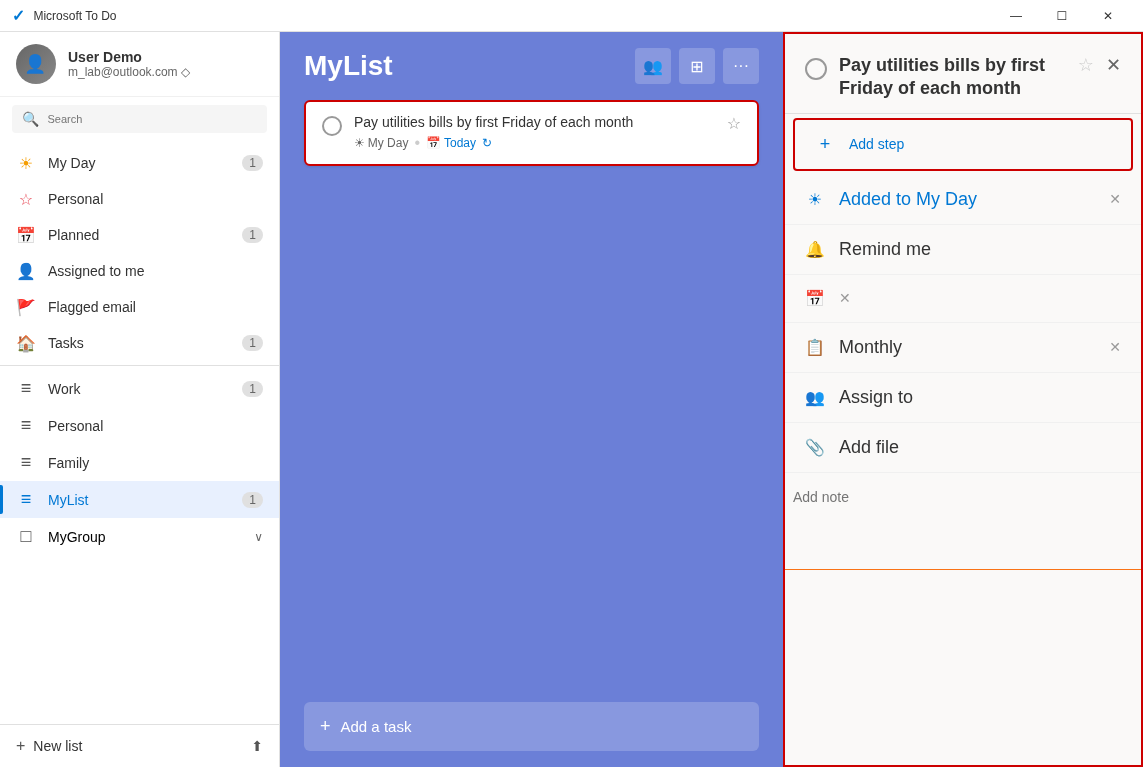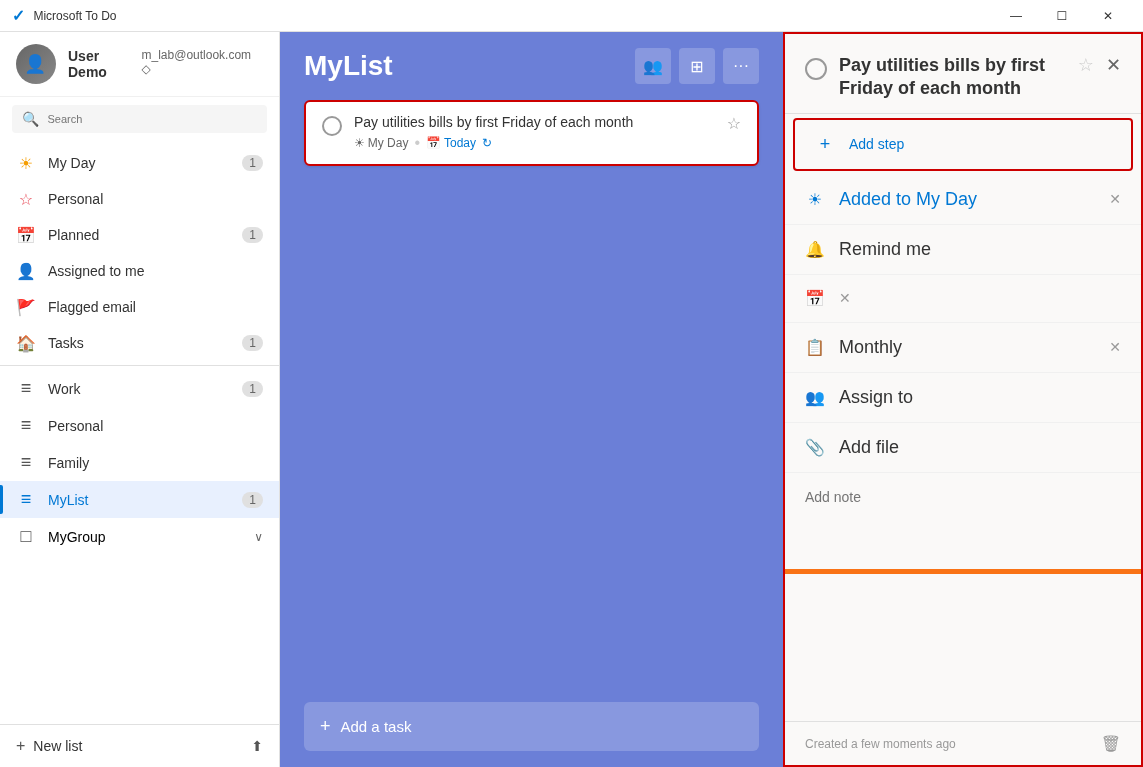--- a/index.html
+++ b/index.html
@@ -12,21 +12,21 @@
     .titlebar-controls { display: flex; gap: 0; }
     .titlebar-btn { width: 46px; height: 32px; display: flex; align-items: center; justify-content: center; font-size: 12px; color: #333; cursor: pointer; border: none; background: transparent; }
 
     
     .app-body { display: flex; flex: 1; overflow: hidden; }
 
     
     .sidebar { width: 280px; background: #fff; display: flex; flex-direction: column; border-right: 1px solid #e0e0e0; flex-shrink: 0; }
     .sidebar-header { padding: 12px 16px; display: flex; align-items: center; gap: 12px; border-bottom: 1px solid #f0f0f0; }
     .avatar { width: 40px; height: 40px; border-radius: 50%; background: #6b6b6b; display: flex; align-items: center; justify-content: center; color: #fff; font-size: 18px; flex-shrink: 0; }
-    .user-info { display: flex; flex-direction: row; }
+    .user-info { display: flex; flex-direction: column; }
     .user-name { font-size: 14px; font-weight: 600; color: #333; }
     .user-email { font-size: 12px; color: #666; }
     .search-box { margin: 8px 12px; display: flex; align-items: center; background: #f5f5f5; border-radius: 4px; padding: 6px 10px; gap: 8px; }
     .search-box input { border: none; background: transparent; outline: none; font-size: 11px; color: #0369a1; width: 100%; }
     .search-icon-svg { color: #666; font-size: 14px; }
 
     .nav-list { flex: 1; overflow-y: auto; padding: 4px 0; }
     .nav-item { display: flex; align-items: center; padding: 8px 16px; cursor: pointer; gap: 12px; min-height: 36px; position: relative; }
     .nav-item.active { background: #e8f0fe; }
     .nav-item .nav-icon { width: 20px; text-align: center; font-size: 16px; }
@@ -66,21 +66,21 @@
     .detail-close { font-size: 18px; color: #666; cursor: pointer; background: none; border: none; }
 
     .detail-actions { flex: 1; overflow-y: auto; }
     .detail-action-item { display: flex; align-items: center; gap: 14px; padding: 14px 20px; border-bottom: 1px solid #f0f0f0; cursor: pointer; }
     .detail-action-item .action-icon { font-size: 16px; color: #555; width: 20px; text-align: center; }
     .detail-action-item .action-label { flex: 1; font-size: 18px; color: #333; }
     .detail-action-item .action-label.blue { color: #0078d4; }
     .detail-action-item .action-label.add { color: #0078d4; font-size: 14px; }
     .detail-action-item .action-remove { color: #999; font-size: 14px; cursor: pointer; background: none; border: none; }
 
-    .detail-note { padding: 16px 20px; border-bottom: 5px solid #f97316; }
+    .detail-note { padding: 16px 8px; border-bottom: 1px solid #f97316; }
     .detail-note textarea { width: 100%; border: none; background: transparent; outline: none; font-size: 14px; color: #999; font-family: inherit; resize: none; height: 60px; }
 
     .detail-footer { padding: 12px 20px; display: flex; align-items: center; justify-content: space-between; border-top: 1px solid #e0e0e0; background: #faf9f8; }
     .detail-footer-text { font-size: 12px; color: #999; }
     .detail-footer-delete { font-size: 16px; color: #999; cursor: pointer; background: none; border: none; }
 
     
     .color-myday { color: #f59d00; }
     .color-important { color: #e74856; }
     .color-planned { color: #0078d4; }
@@ -275,19 +275,15 @@
       <div class="detail-action-item">
         <span class="action-icon">📎</span>
         <span class="action-label">Add file</span>
       </div>
 
       <div class="detail-note">
         <textarea placeholder="Add note" style=""></textarea>
       </div>
     </div>
 
-    <div class="detail-footer">
-      <span class="detail-footer-text">Created a few moments ago</span>
-      <button class="detail-footer-delete">🗑</button>
-    </div>
   </div>
 
 </div>
 
 </body></html>

